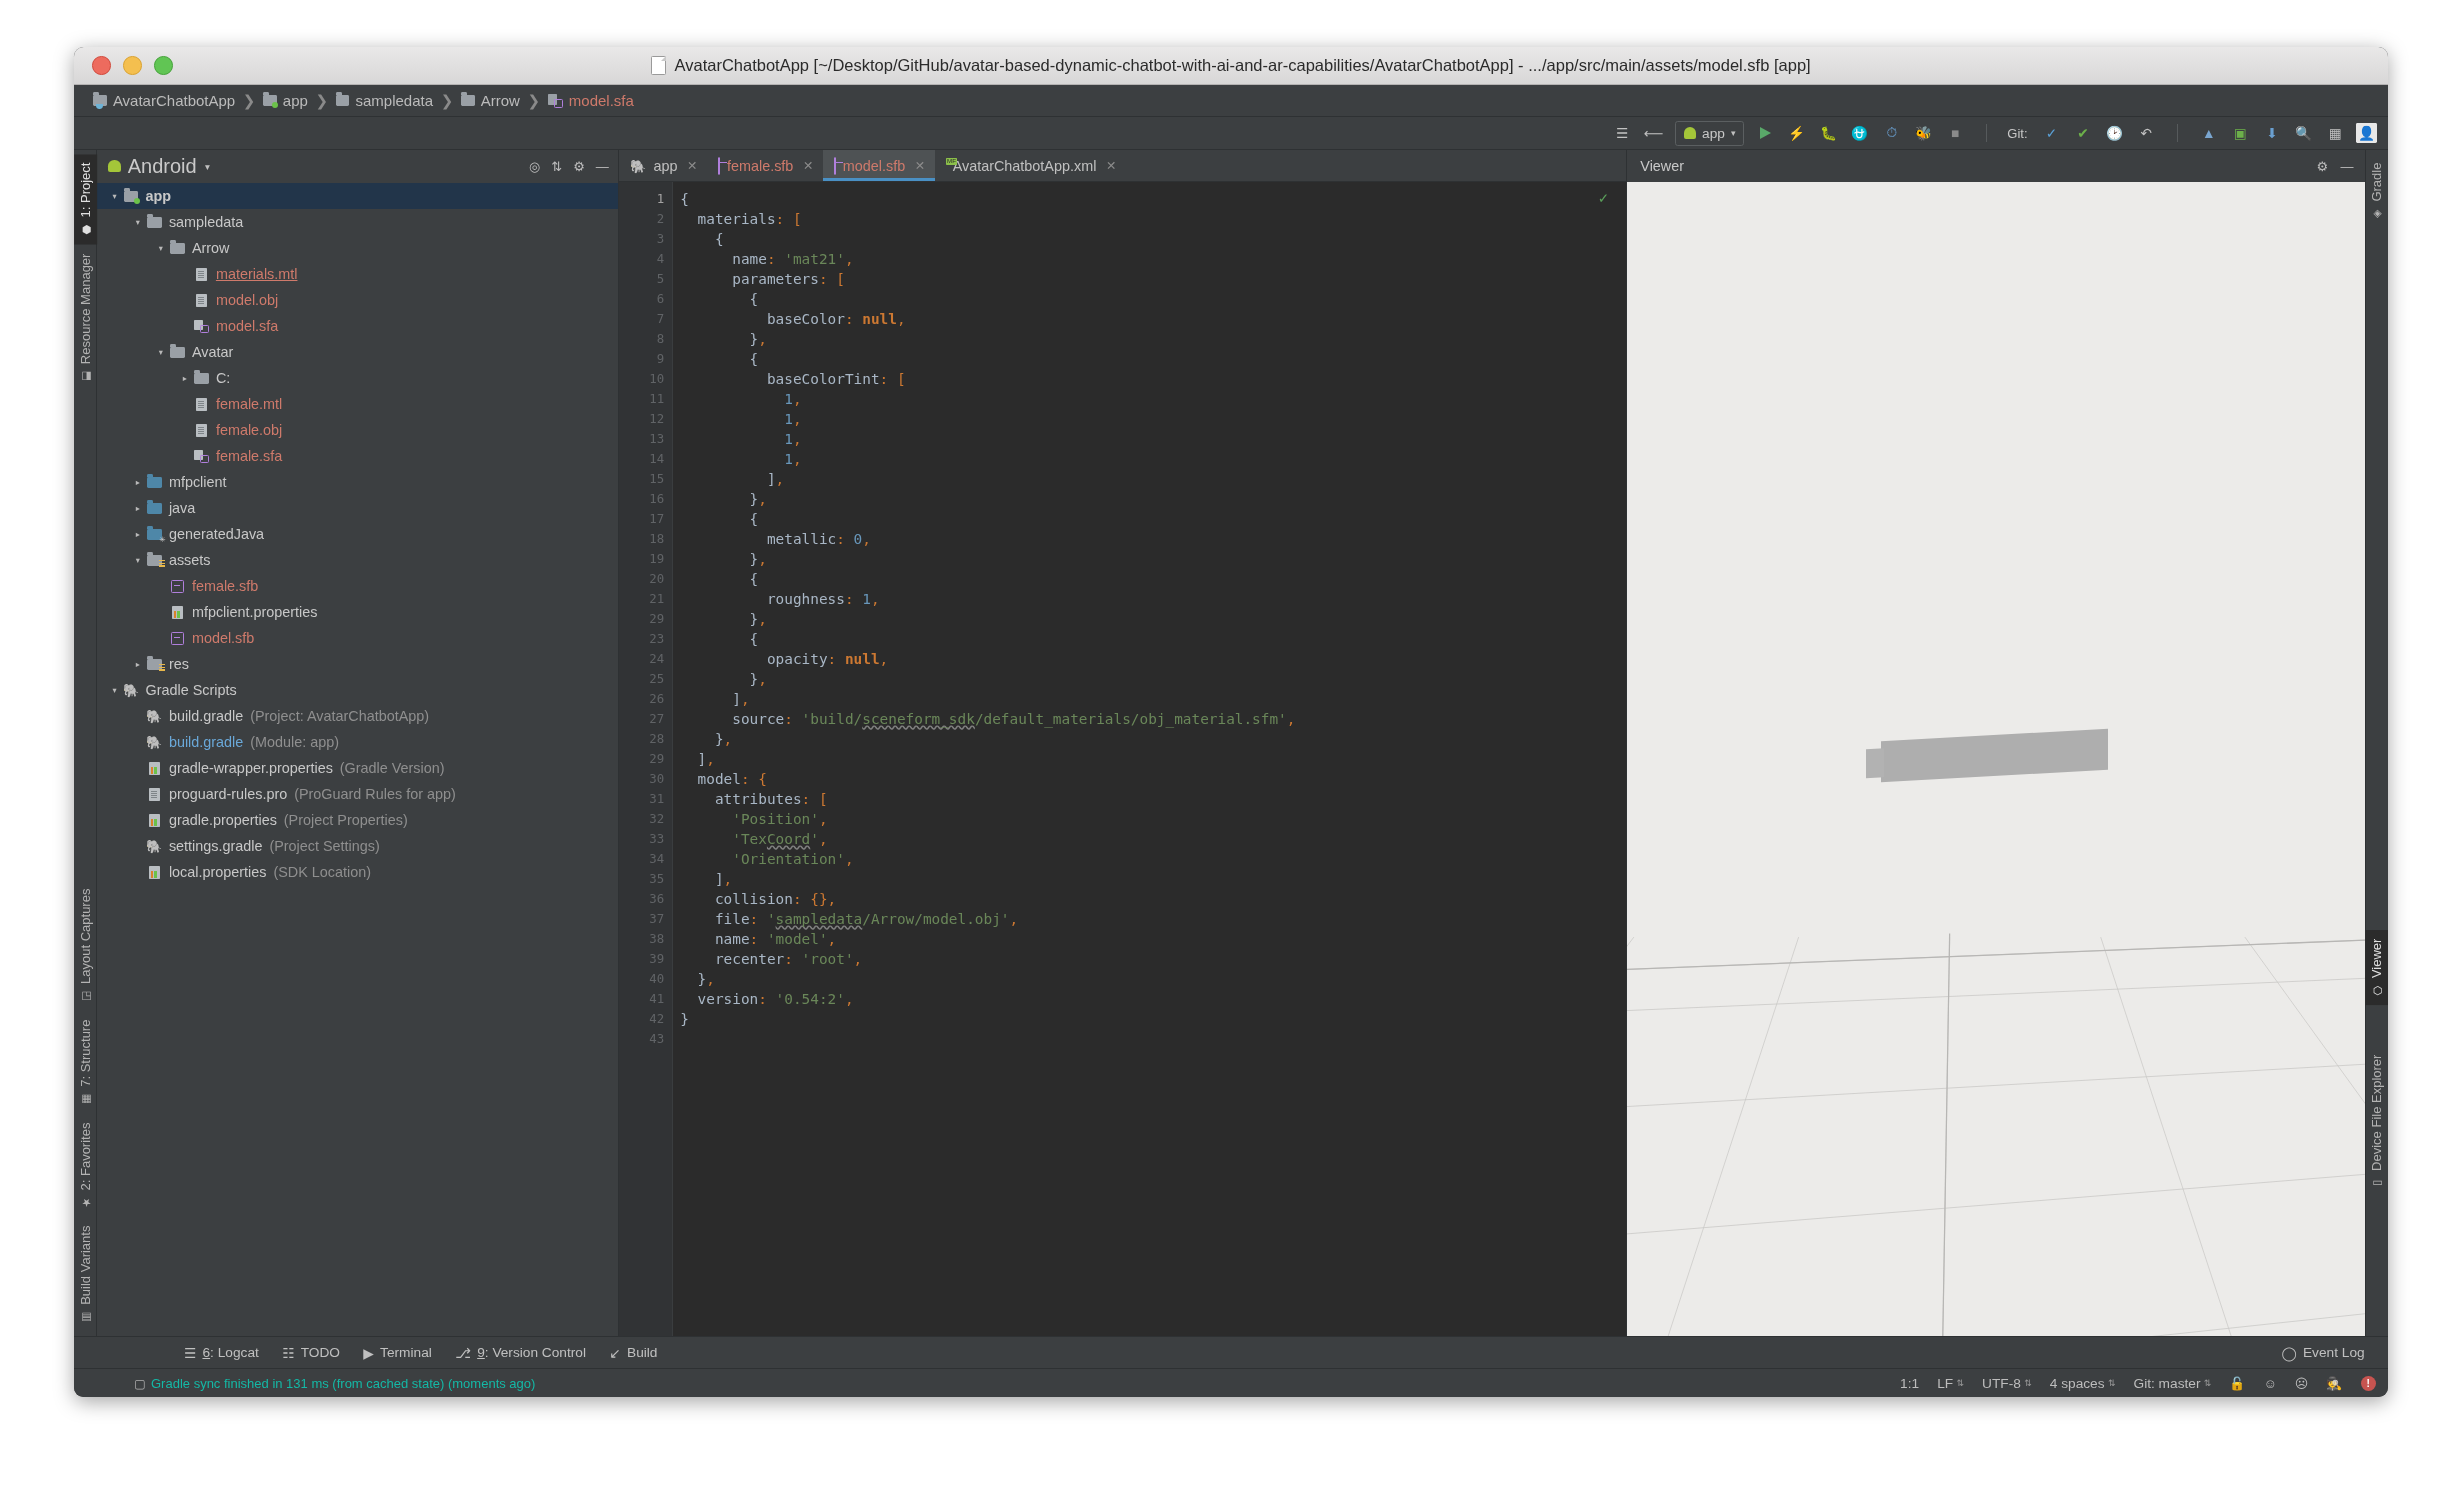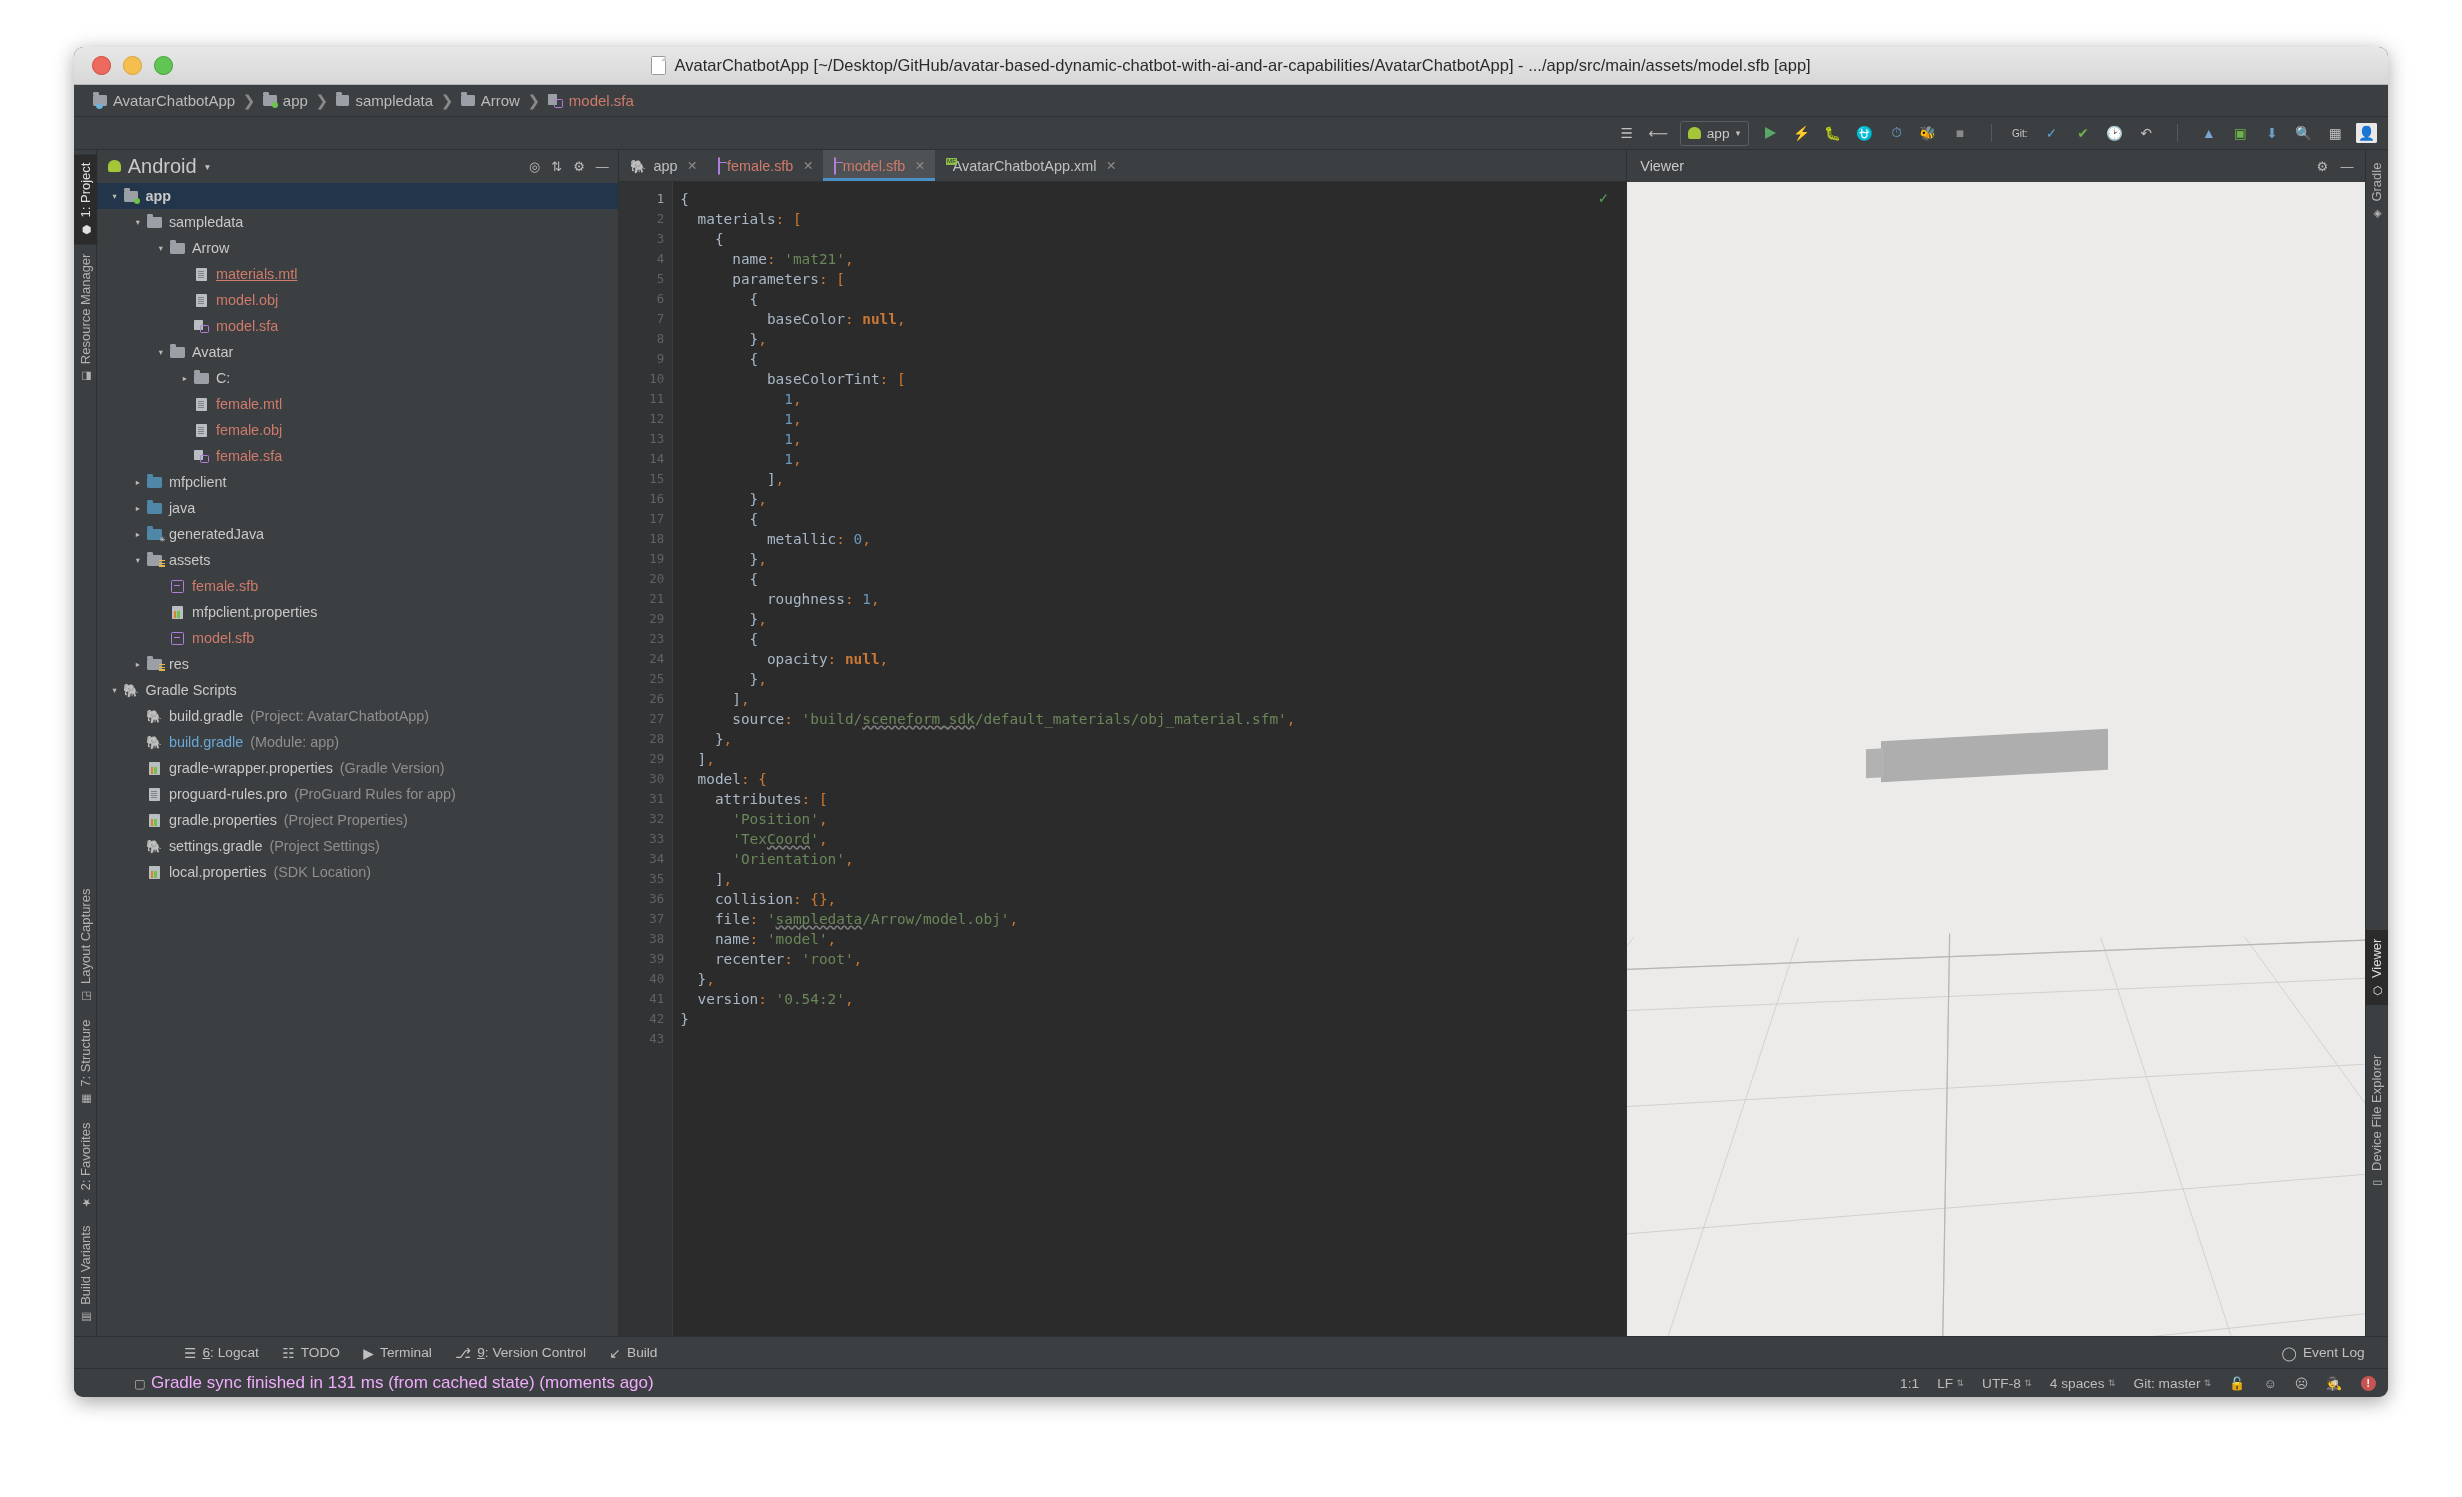--- a/index.html
+++ b/index.html
@@ -110,21 +110,21 @@
   .droid {
     width: 12.4px; height: 11.7px; background: #a4c639;
     border-radius: 6.2px 6.2px 2.1px 2.1px; position: relative; flex:0 0 auto;
   }
   .play-tri {
     width: 0; height: 0;
     border-left: 11.7px solid #59a869;
     border-top: 6.9px solid transparent;
     border-bottom: 6.9px solid transparent;
   }
-  .git-lbl { font-size: 10px; color: #c8c8c8; margin-right: 2.7px; }
+  .git-lbl { font-size: 13px; color: #c8c8c8; margin-right: 2.7px; }
 
   
   .body { flex: 1; display: flex; min-height: 0; }
 
   
   .rail {
     width: 23.4px; flex: 0 0 23.4px;
     background: #3c3f41;
     border-right: 0.7px solid #2e3133;
     display: flex; flex-direction: column;
@@ -295,21 +295,21 @@
   .tw u { text-decoration: underline; }
   .evtlog { position: absolute; right: 23.4px; display:flex; align-items:center; gap:6.2px;
     font-size:13.7px; color:#c0c0c0;}
 
   
   .statusbar {
     height: 29px; flex: 0 0 29px; background: #3c3f41;
     display: flex; align-items: center; padding: 0 12.4px 0 77px;
     border-top: 0.7px solid #2e3133; gap: 0;
   }
-  .st-msg { font-size: 17px; color: #f0abfc; }
+  .st-msg { font-size: 13px; color: #14b8a6; }
   .st-right { margin-left:auto; display:flex; align-items:center; gap:18px;}
   .st-item { font-size:13.7px; color:#bdbdbd; display:flex; align-items:center; gap:3.4px;}
   .st-item .ar { font-size:9px; color:#9a9a9a;}
   .st-ico { font-size:13px; color:#c0c0c0;}
   .st-err { width:15px;height:15px;border-radius:50%;background:#c75450;color:#fff;
     font-size:10.3px;display:flex;align-items:center;justify-content:center;font-weight:bold;}
   .bookmk { position:absolute; left:60px; font-size:12.4px; color:#b0b0b0;}
 </style>
 </head>
 <body>

